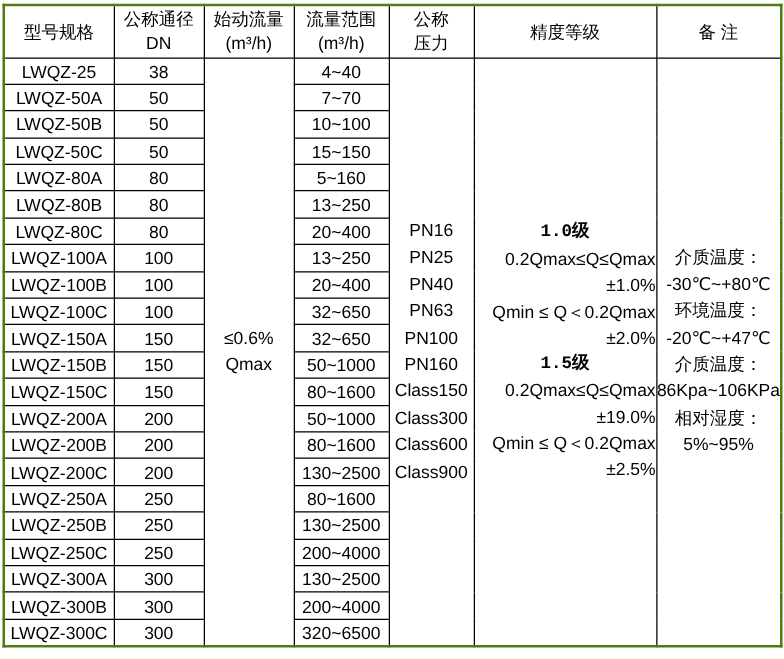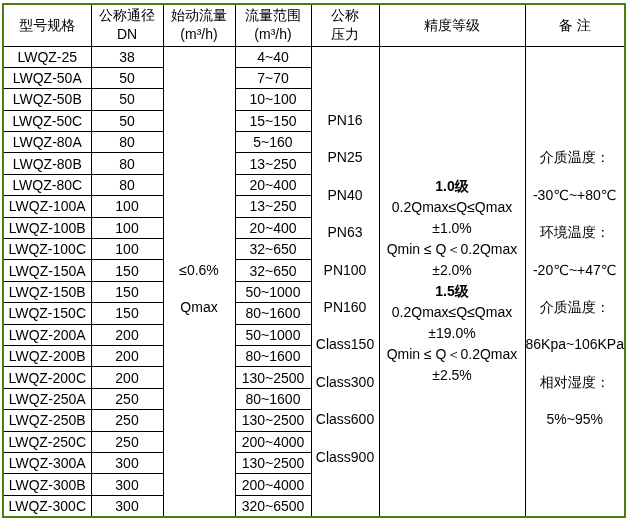--- a/index.html
+++ b/index.html
@@ -32,26 +32,27 @@
     text-align: center;
     vertical-align: middle;
     padding: 0;
     overflow: hidden;
     font-size: 14px;
     font-weight: normal;
   }
   thead tr { height: 42px; }
   tbody tr { height: 21.4px; }
   th .hline { line-height: 19px; }
-  td .mline { line-height: 21.4px; white-space: nowrap; margin-top: 16px; }
-  td .aline { line-height: 21px; white-space: nowrap; }
+  td .mline { line-height: 21.4px; white-space: nowrap; }
+  td .aline { line-height: 21px; white-space: nowrap; text-align: right; }
   td .atitle {
     line-height: 21px;
     font-weight: bold;
     white-space: nowrap;
+    font-family: Liberation Mono, monospace;
   }
   td.cell { white-space: nowrap; }
 </style>
 </head>
 <body>
 
 <div class="table-wrap">
   <table class="spec">
     <colgroup>
       <col style="width:88px">

